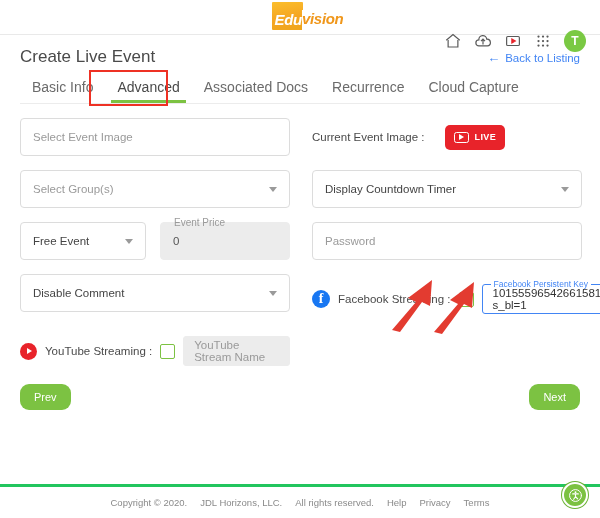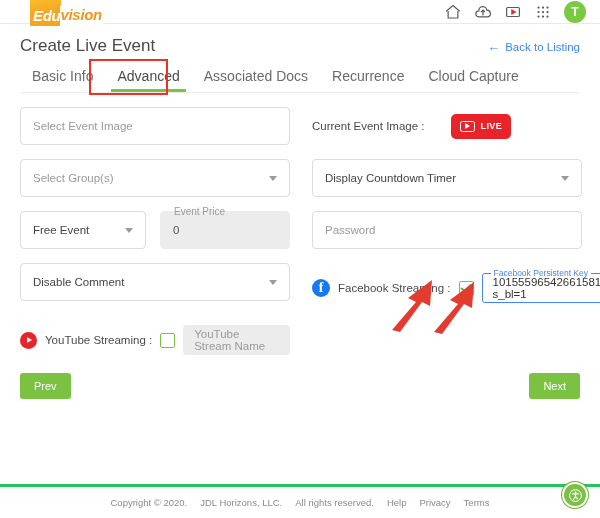--- a/index.html
+++ b/index.html
@@ -8,25 +8,26 @@
     width: 600px; height: 518px;
     background: #ffffff;
     font-family: "Liberation Sans", sans-serif;
     color: #333;
     position: relative;
     overflow: hidden;
   }
 
   
   .topbar {
-    height: 24px;
+    height: 35px;
     border-bottom: 1px solid #e9e9e9;
     display: flex; align-items: center;
-    padding: 8px 14px;
+    padding: 2px 14px;
     position: relative;
+    flex-direction: column;
   }
   .logo { display: flex; align-items: center; margin-left: 16px; }
   .logo-edu {
     background: linear-gradient(170deg,#fbbe2c 0%,#f5a623 55%,#efa61c 100%);
     color: #ffffff;
     font-weight: bold;
     font-size: 15px;
     line-height: 1;
     padding: 10px 1px 3px 3px;
     letter-spacing: -0.3px;
@@ -136,21 +137,21 @@
   .float-label {
     position: absolute;
     top: -6px; left: 10px;
     background: transparent;
     font-size: 10px; color: #9a9a9a;
     padding: 0 3px;
   }
   .row-inline { display: flex; gap: 14px; }
 
   
-  .cei-row { display: flex; align-items: center; gap: 26px; height: 38px; }
+  .cei-row { display: flex; align-items: center; gap: 20px; height: 38px; }
   .cei-label { font-size: 11.5px; color: #4a4a4a; }
   .live-badge {
     background: #e8232a; border-radius: 5px;
     height: 25px; padding: 0 9px;
     display: flex; align-items: center; gap: 6px;
   }
   .live-play {
     width: 15px; height: 11px; border: 1.6px solid #fff; border-radius: 2.5px;
     display: flex; align-items: center; justify-content: center;
   }
@@ -215,21 +216,21 @@
     color: #4285f4; top: -6px; left: 8px; background: #fff; font-size: 8.5px;
   }
 
   
   .arrows { position: absolute; left: 386px; top: 272px; width: 130px; height: 62px; pointer-events: none; }
 
   
   .nav-btns { padding: 18px 20px 0 20px; display: flex; }
   .btn {
     background: #7cc242; color: #fff;
-    font-size: 11px; border: none; border-radius: 3px;
+    font-size: 11px; border: none; border-radius: 9px;
     padding: 7px 14px; cursor: pointer;
     font-family: "Liberation Sans", sans-serif;
   }
   .btn.next { margin-left: auto; }
 
   
   .footer {
     position: absolute; left: 0; right: 0; bottom: 0;
     height: 34px; border-top: 3px solid #22c55e;
     display: flex; align-items: center; justify-content: center;

